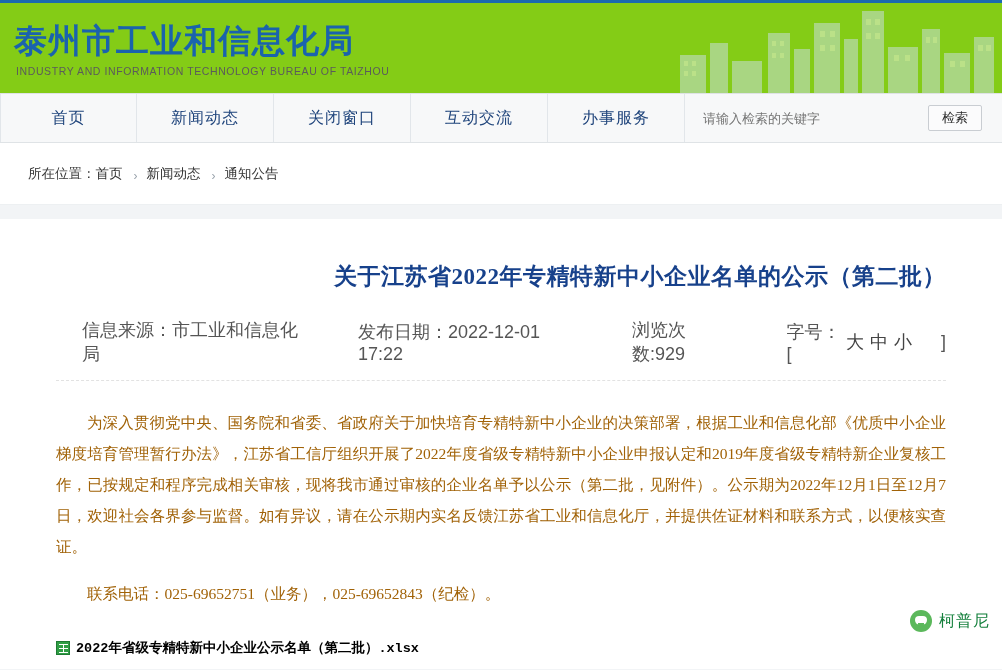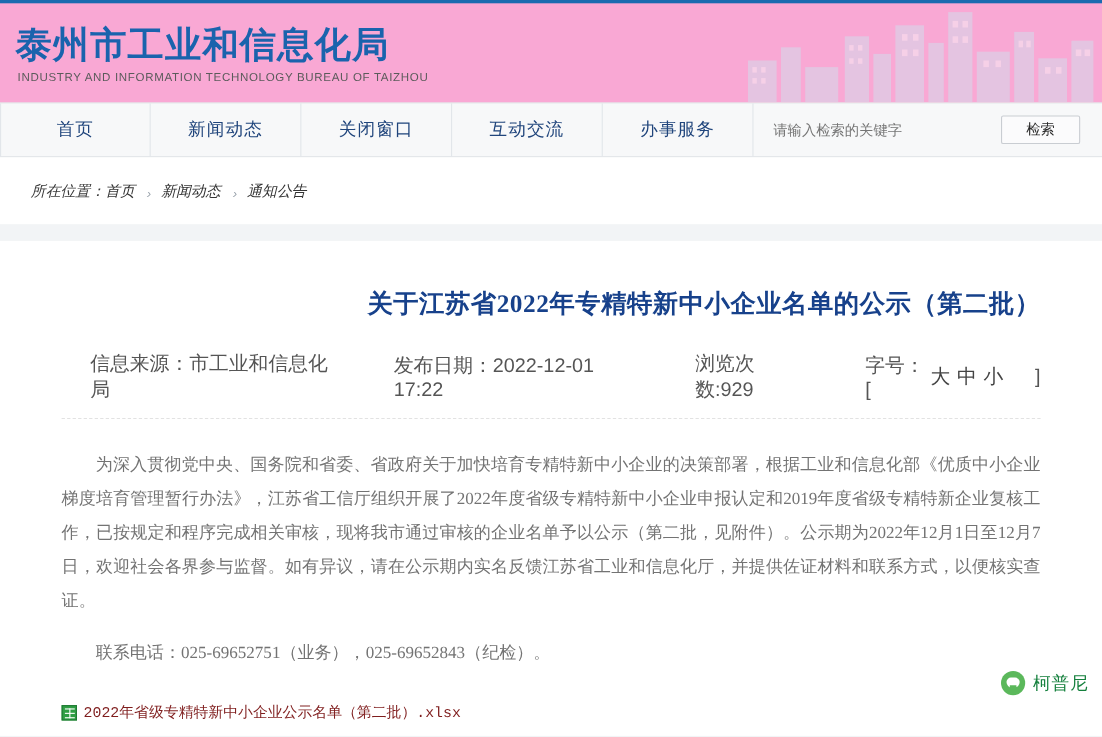--- a/index.html
+++ b/index.html
@@ -14,21 +14,21 @@
     width: 1002px;
     height: 670px;
     overflow: hidden;
     background: #f2f4f6;
   }
 
   
   .header {
     position: relative;
     height: 93px;
-    background: #f9a8d4;
+    background: #84cc16;
     border-top: 3px solid #1a6bb0;
     overflow: hidden;
   }
   .header-skyline {
     position: absolute;
     right: 0; top: 0;
     width: 330px; height: 90px;
     opacity: 0.5;
   }
   .site-title {
@@ -84,21 +84,21 @@
     background: transparent;
     outline: none;
     font-size: 13px;
     color: #be185d;
     width: 200px;
     font-family: "Liberation Sans", sans-serif;
   }
   .search-btn {
     margin-left: auto;
     margin-right: 20px;
-    width: 72px; height: 26px;
+    width: 54px; height: 26px;
     border: 1px solid #c9cdd2;
     background: #fbfbfc;
     color: #2a2a2a;
     font-size: 13px;
     border-radius: 2px;
     cursor: pointer;
     font-family: "Liberation Sans", sans-serif;
   }
 
   
@@ -108,21 +108,20 @@
     display: flex;
     align-items: center;
     padding-left: 28px;
     border-bottom: 1px solid #edf0f2;
   }
   .breadcrumb {
     font-size: 13.5px;
     color: #3a3a3a;
     display: flex;
     align-items: flex-end;
-    font-style: italic;
   }
   .breadcrumb .crumb { color: #333; cursor: pointer; }
   .breadcrumb .sep {
     display: inline-block;
     margin: 0 9px 0 11px;
     color: #9aa3ac;
     font-size: 12px;
   }
 
   
@@ -156,33 +155,34 @@
   .meta .fsz {
     margin: 0 3px;
     color: #444;
     cursor: pointer;
   }
   .body-text {
     margin-top: 26px;
     font-family: "Liberation Serif", serif;
     font-size: 15.5px;
     line-height: 2.0;
-    color: #737373;
+    color: #a16207;
     text-align: justify;
   }
   .body-text p { margin: 0 0 16px 0; }
   .indent { text-indent: 2em; }
 
   .attach {
     margin-top: 30px;
     display: flex;
     align-items: center;
     font-family: "Liberation Sans", sans-serif;
     font-size: 14px;
-    color: #7f1d1d;
+    color: #000000;
+    font-weight: bold;
   }
   .xls-icon {
     width: 14px; height: 14px;
     margin-right: 6px;
     background: #2f9e44;
     border: 1px solid #1f7a33;
     position: relative;
     flex: none;
   }
   .xls-icon::after {

